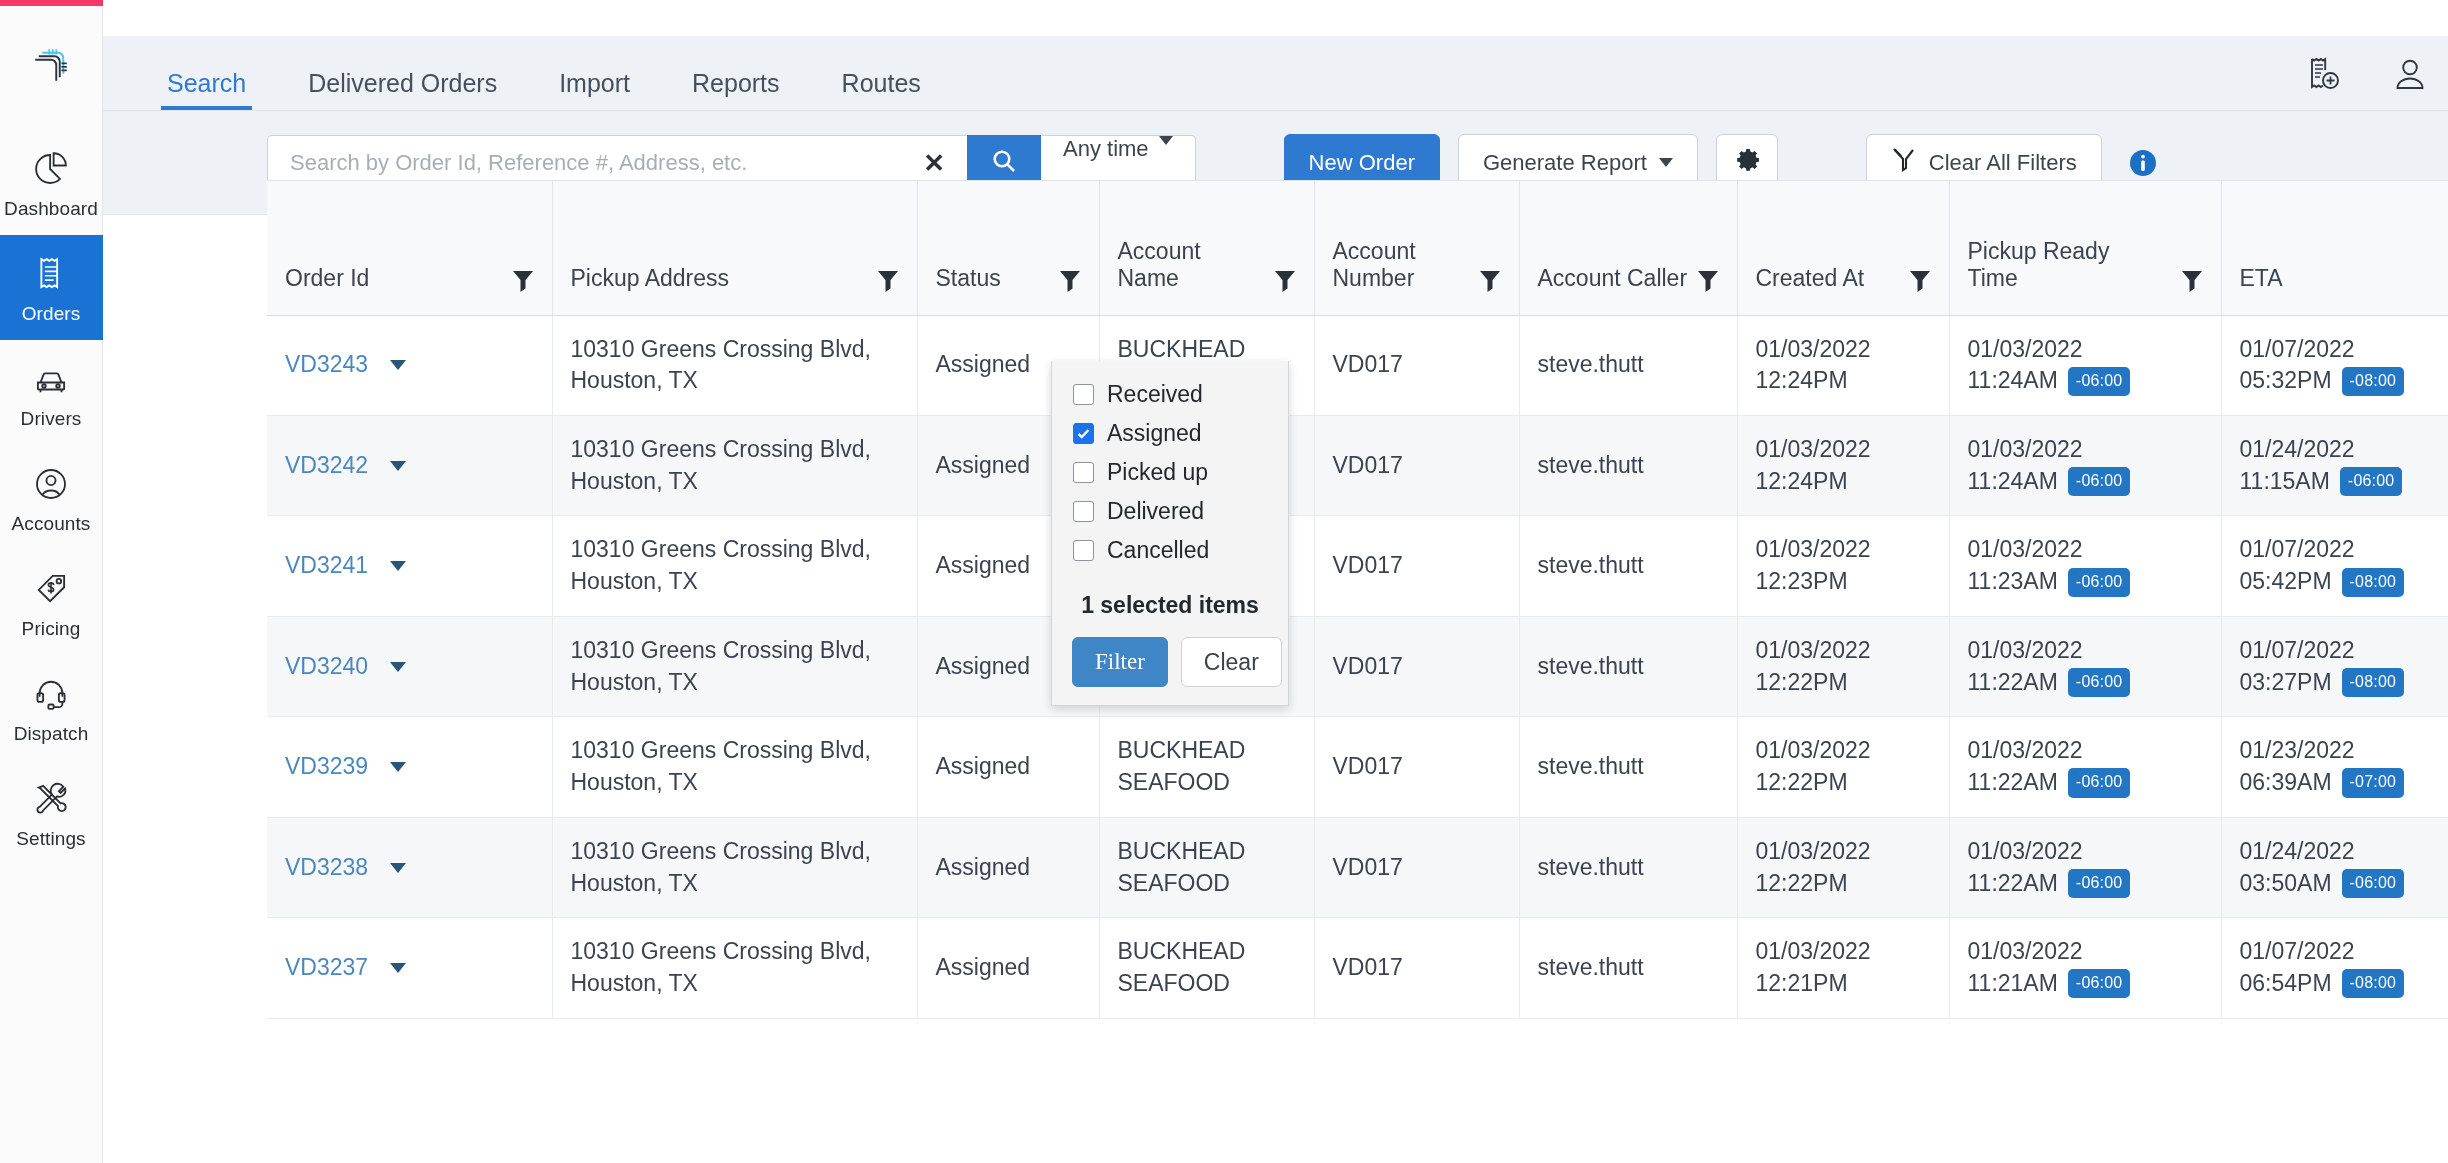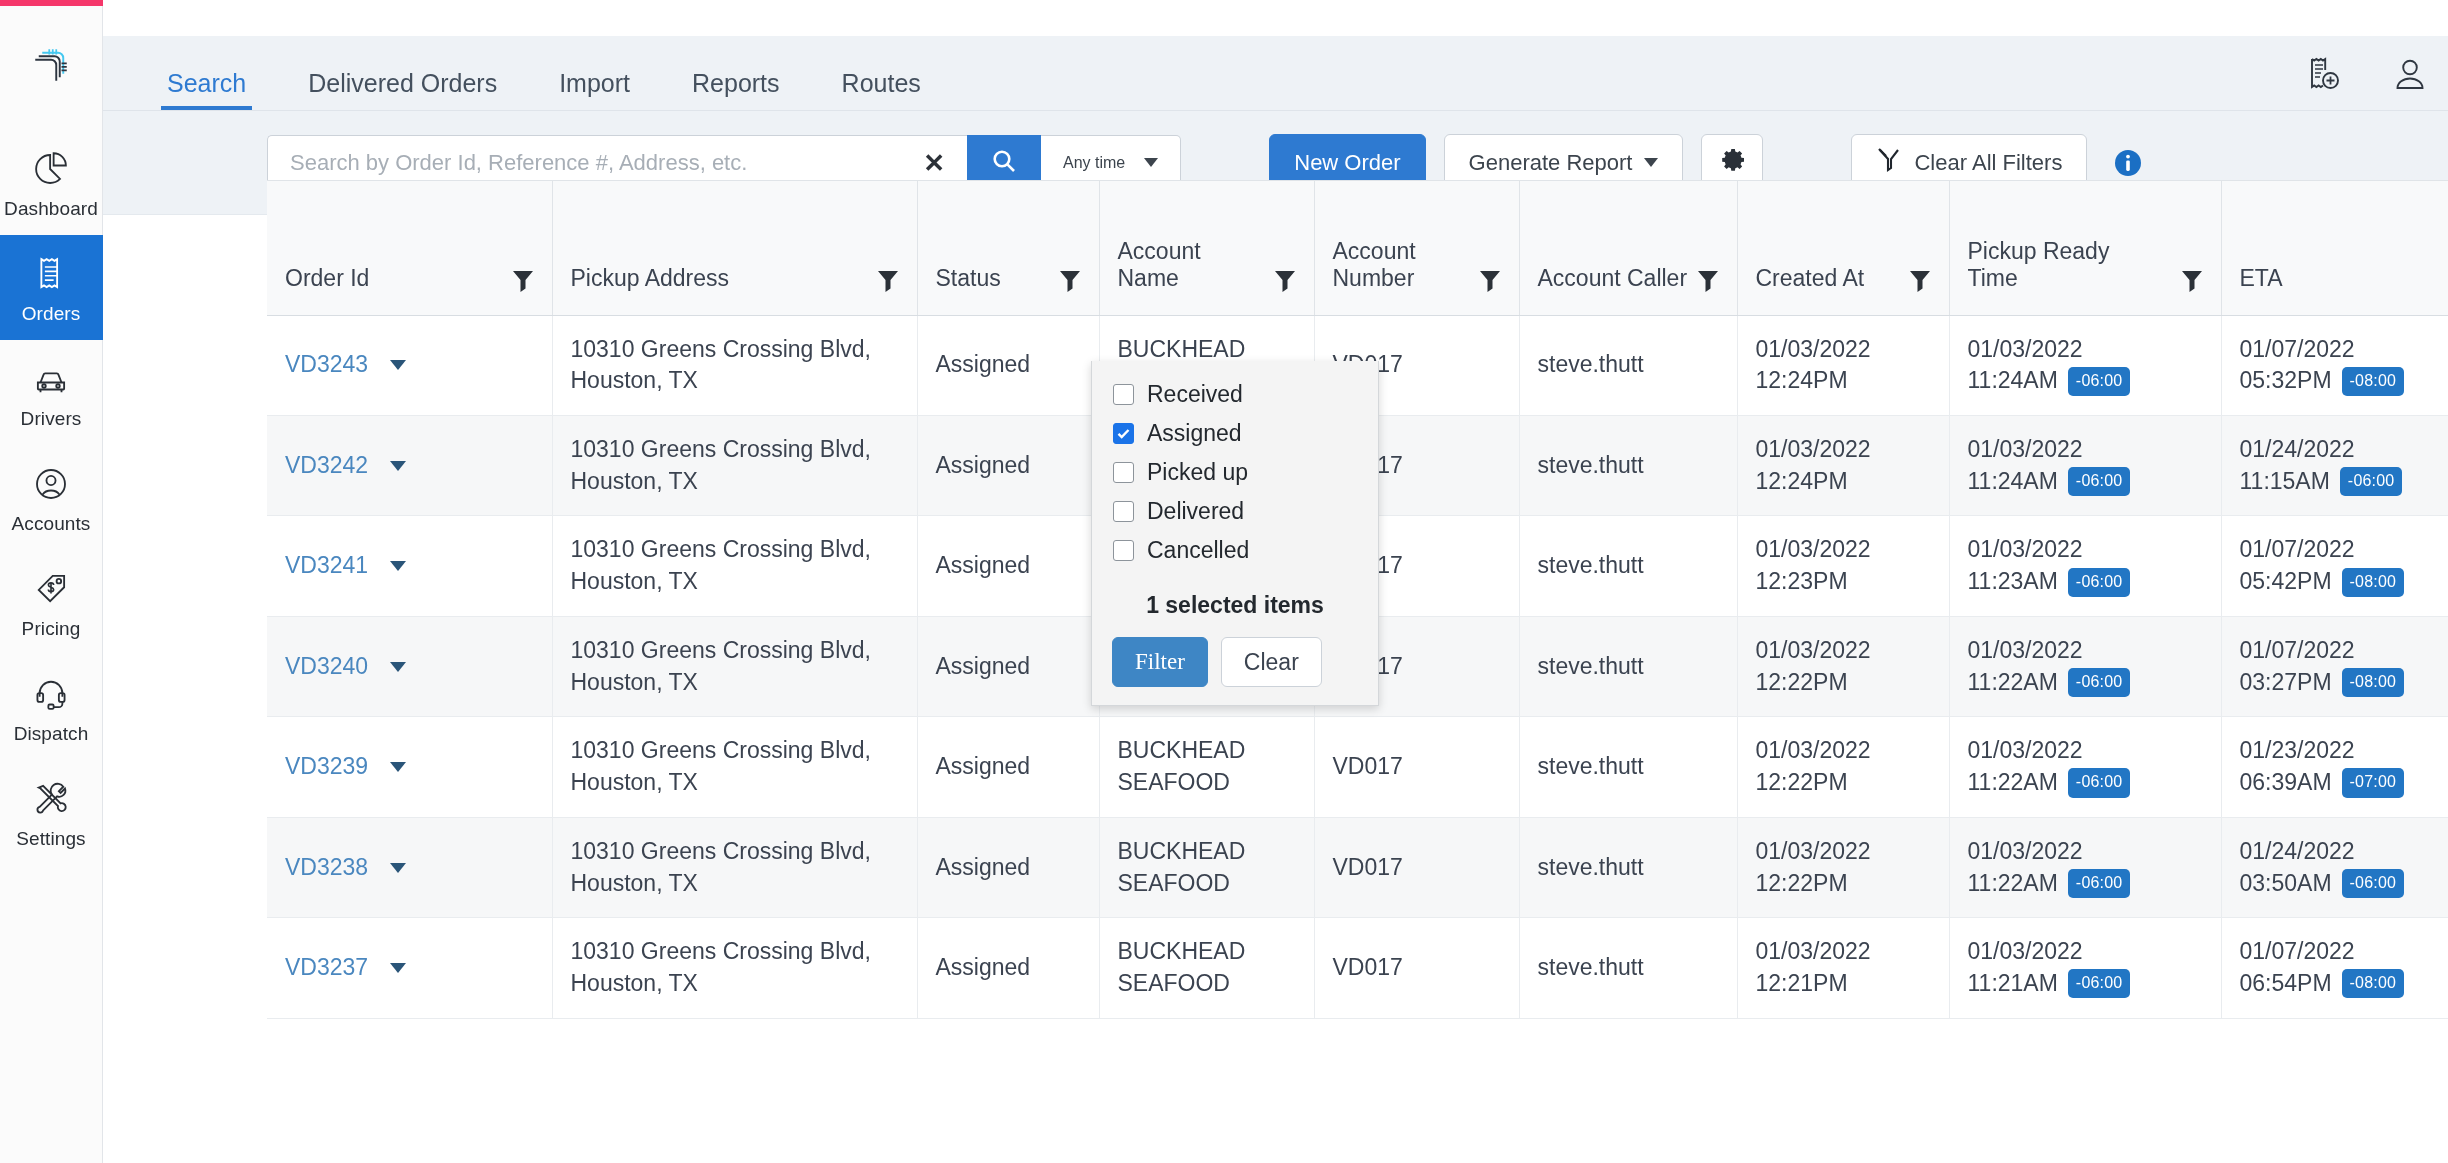--- a/index.html
+++ b/index.html
@@ -97,22 +97,22 @@
     padding: 0 8px; line-height: 1; user-select: none;
   }
   .search-btn {
     width: 74px; height: 56px; background: #2e7ad1; border: 1px solid #2e7ad1;
     display: flex; align-items: center; justify-content: center; cursor: pointer;
   }
   .search-btn svg { width: 28px; height: 28px; }
   .anytime {
     height: 56px; background: #fff; border: 1px solid #ccd2d9; border-left: none;
     border-radius: 0 5px 5px 0;
-    display: flex; align-items: center; gap: 19px;
-    padding: 0 22px; font-size: 16px; color: #3c444d; cursor: pointer;
+    display: flex; align-items: flex-start; gap: 10px;
+    padding: 0 22px; font-size: 22px; color: #3c444d; cursor: pointer;
     white-space: nowrap;
   }
   .caret { width: 0; height: 0; border-left: 7px solid transparent;
            border-right: 7px solid transparent; border-top: 9px solid #3c444d; }
 
   .btn {
     height: 58px; border-radius: 6px; border: 1px solid #ccd2d9;
     background: #fff; color: #3c444d; font-size: 22px;
     display: flex; align-items: center; gap: 12px; padding: 0 24px;
     cursor: pointer; white-space: nowrap;
@@ -167,22 +167,22 @@
   }
   .tz {
     display: inline-block; background: #2276c4; color: #fff;
     font-size: 16px; border-radius: 5px; padding: 3px 8px 4px 8px;
     margin-left: 10px; vertical-align: 3px; letter-spacing: .2px;
   }
   .dt-line2 { display: flex; align-items: center; }
 
   
   .filter-pop {
-    position: absolute; left: 988px; top: 361px;
-    width: 288px; background: #f4f4f4;
+    position: absolute; left: 948px; top: 361px;
+    width: 238px; background: #f4f4f4;
     border: 1px solid #d4d7da; border-top: none;
     box-shadow: 0 3px 9px rgba(0,0,0,.16);
     z-index: 60; padding: 14px 0 18px 0;
   }
   .fp-row {
     display: flex; align-items: center; gap: 13px;
     padding: 6px 0 6px 21px; font-size: 23px; color: #23282e; cursor: pointer;
   }
   .cbx {
     width: 21px; height: 21px; flex: 0 0 21px;

